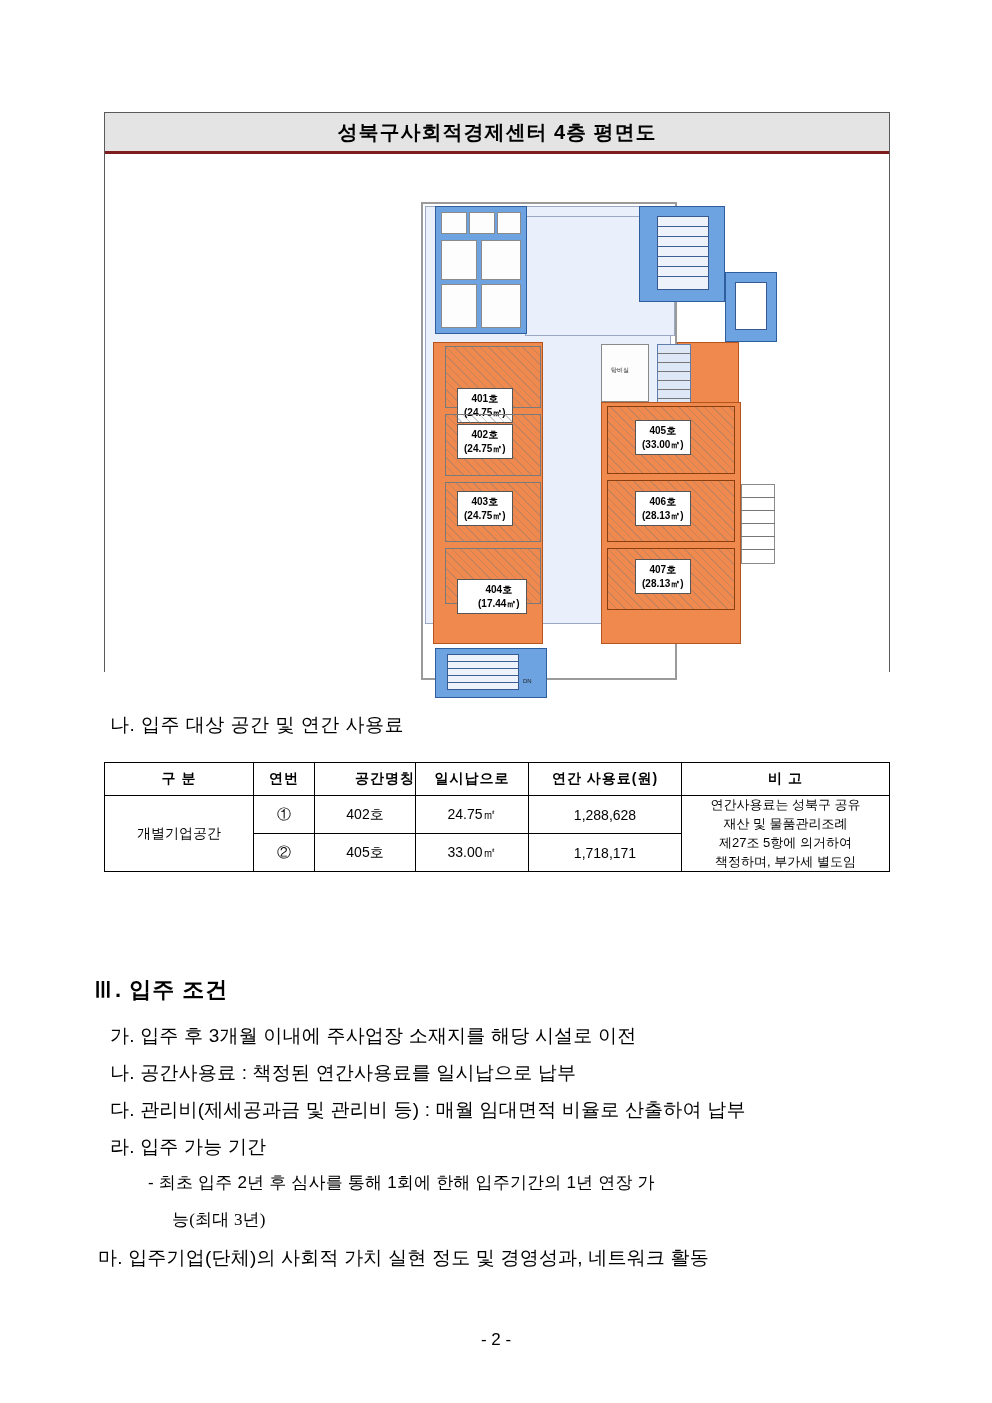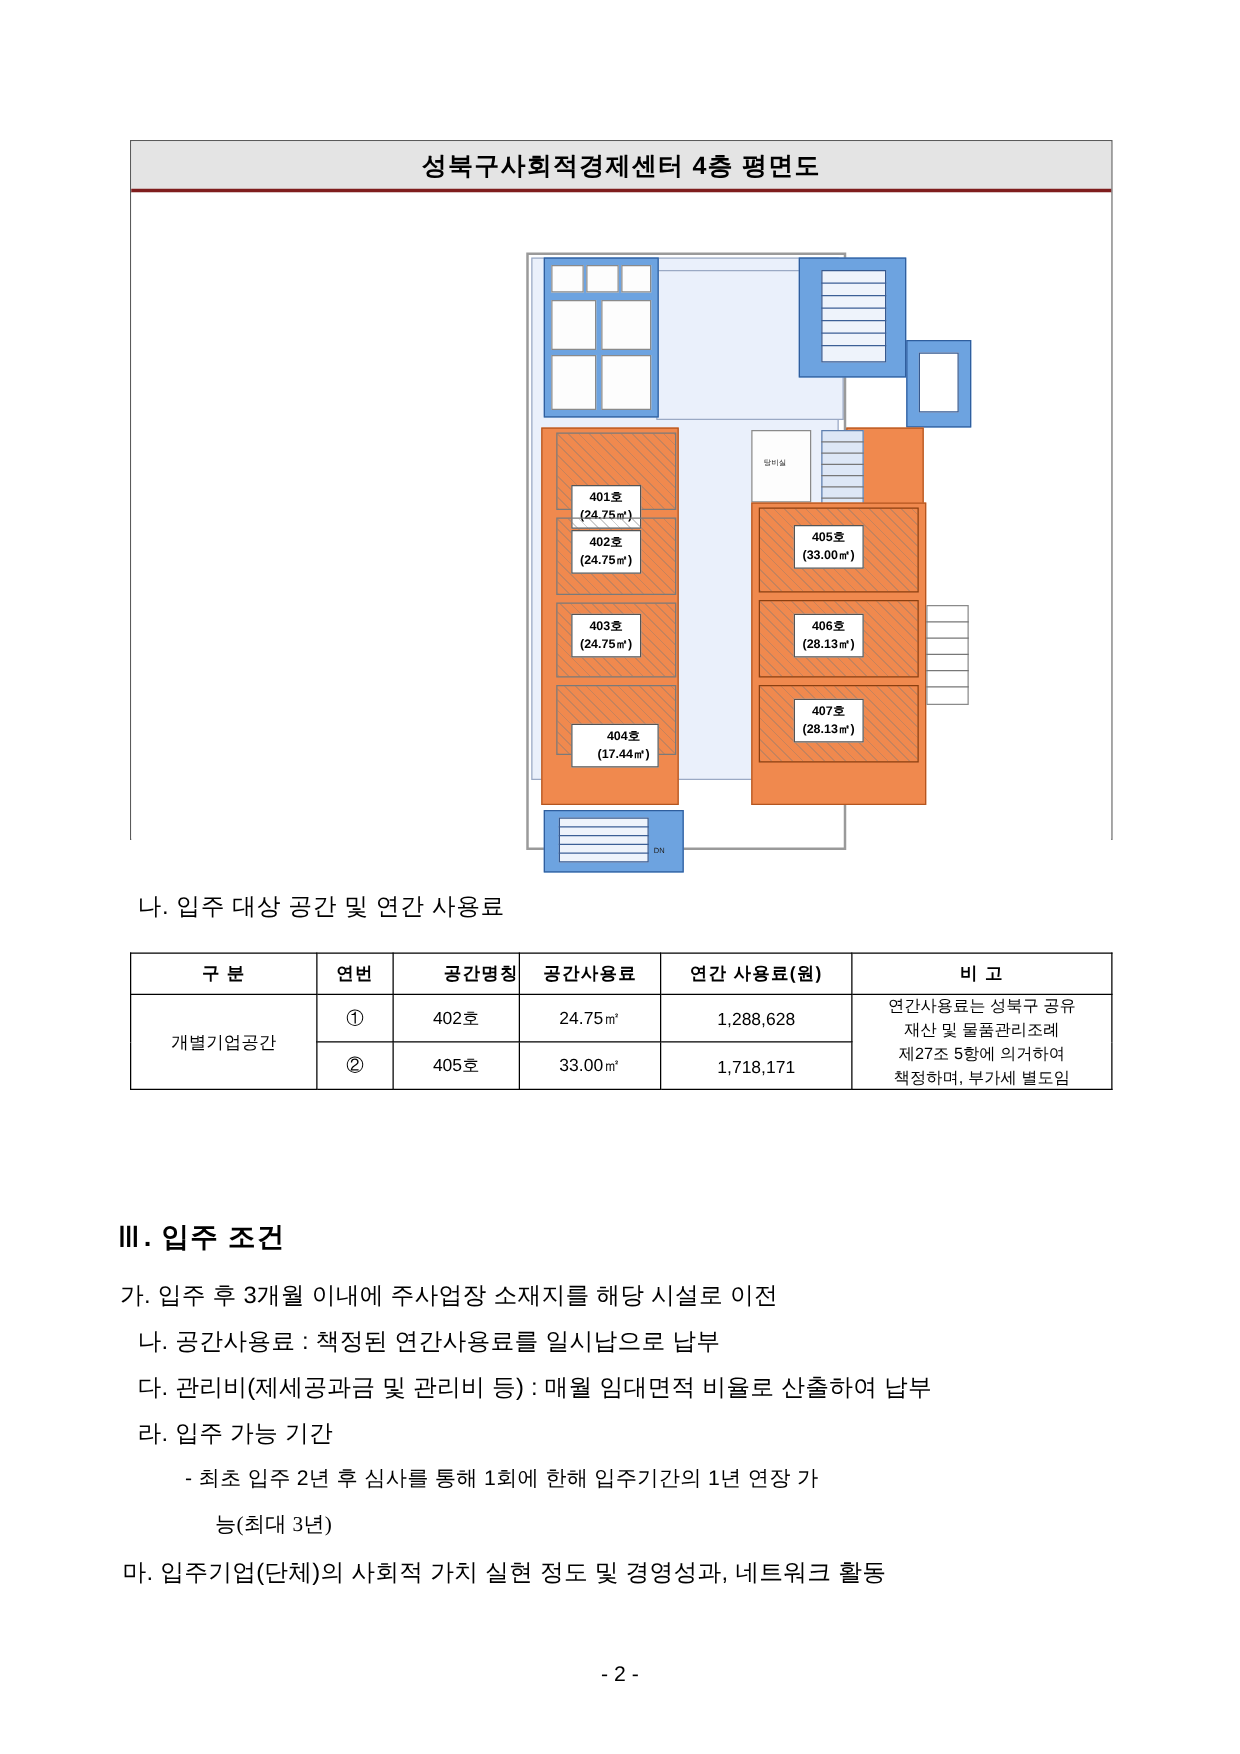--- a/index.html
+++ b/index.html
@@ -291,21 +291,21 @@
 </div>
 
 <div class="section-head" style="left:110px; top:712px;">나. 입주 대상 공간 및 연간 사용료</div>
 
 <table class="info">
   <thead>
     <tr>
       <th style="width:148px;">구  분</th>
       <th style="width:60px;">연번</th>
       <th style="width:100px;text-align:right;">공간명칭</th>
-      <th style="width:112px;">공간사용료</th>
+      <th style="width:112px;">일시납으로</th>
       <th style="width:152px;">연간 사용료(원)</th>
       <th>비    고</th>
     </tr>
   </thead>
   <tbody>
     <tr>
       <td rowspan="2">개별기업공간</td>
       <td>①</td>
       <td>402호</td>
       <td>24.75㎡</td>
@@ -321,21 +321,21 @@
       <td>②</td>
       <td>405호</td>
       <td>33.00㎡</td>
       <td>1,718,171</td>
     </tr>
   </tbody>
 </table>
 
 <div class="h-main" style="left:92px; top:975px;">Ⅲ. 입주 조건</div>
 
-<div class="para" style="left:96px; top:1023px;">가. 입주 후 3개월 이내에 주사업장 소재지를 해당 시설로 이전</div>
+<div class="para" style="left:110px; top:1023px;">가. 입주 후 3개월 이내에 주사업장 소재지를 해당 시설로 이전</div>
 <div class="para" style="left:110px; top:1060px;">나. 공간사용료 : 책정된 연간사용료를 일시납으로 납부</div>
 <div class="para" style="left:110px; top:1097px;">다. 관리비(제세공과금 및 관리비 등) : 매월 임대면적 비율로 산출하여 납부</div>
 <div class="para" style="left:110px; top:1134px;">라. 입주 가능 기간</div>
 <div class="para-indent" style="left:148px; top:1171px;">- 최초 입주 2년 후 심사를 통해 1회에 한해 입주기간의 1년 연장 가</div>
 <div class="para-indent" style="left:172px; top:1208px;font-family:Liberation Serif, serif;">능(최대 3년)</div>
 <div class="para" style="left:98px; top:1245px;text-align:right;">마. 입주기업(단체)의 사회적 가치 실현 정도 및 경영성과, 네트워크 활동</div>
 
 <div class="pagenum">- 2 -</div>
 
 </body></html>

